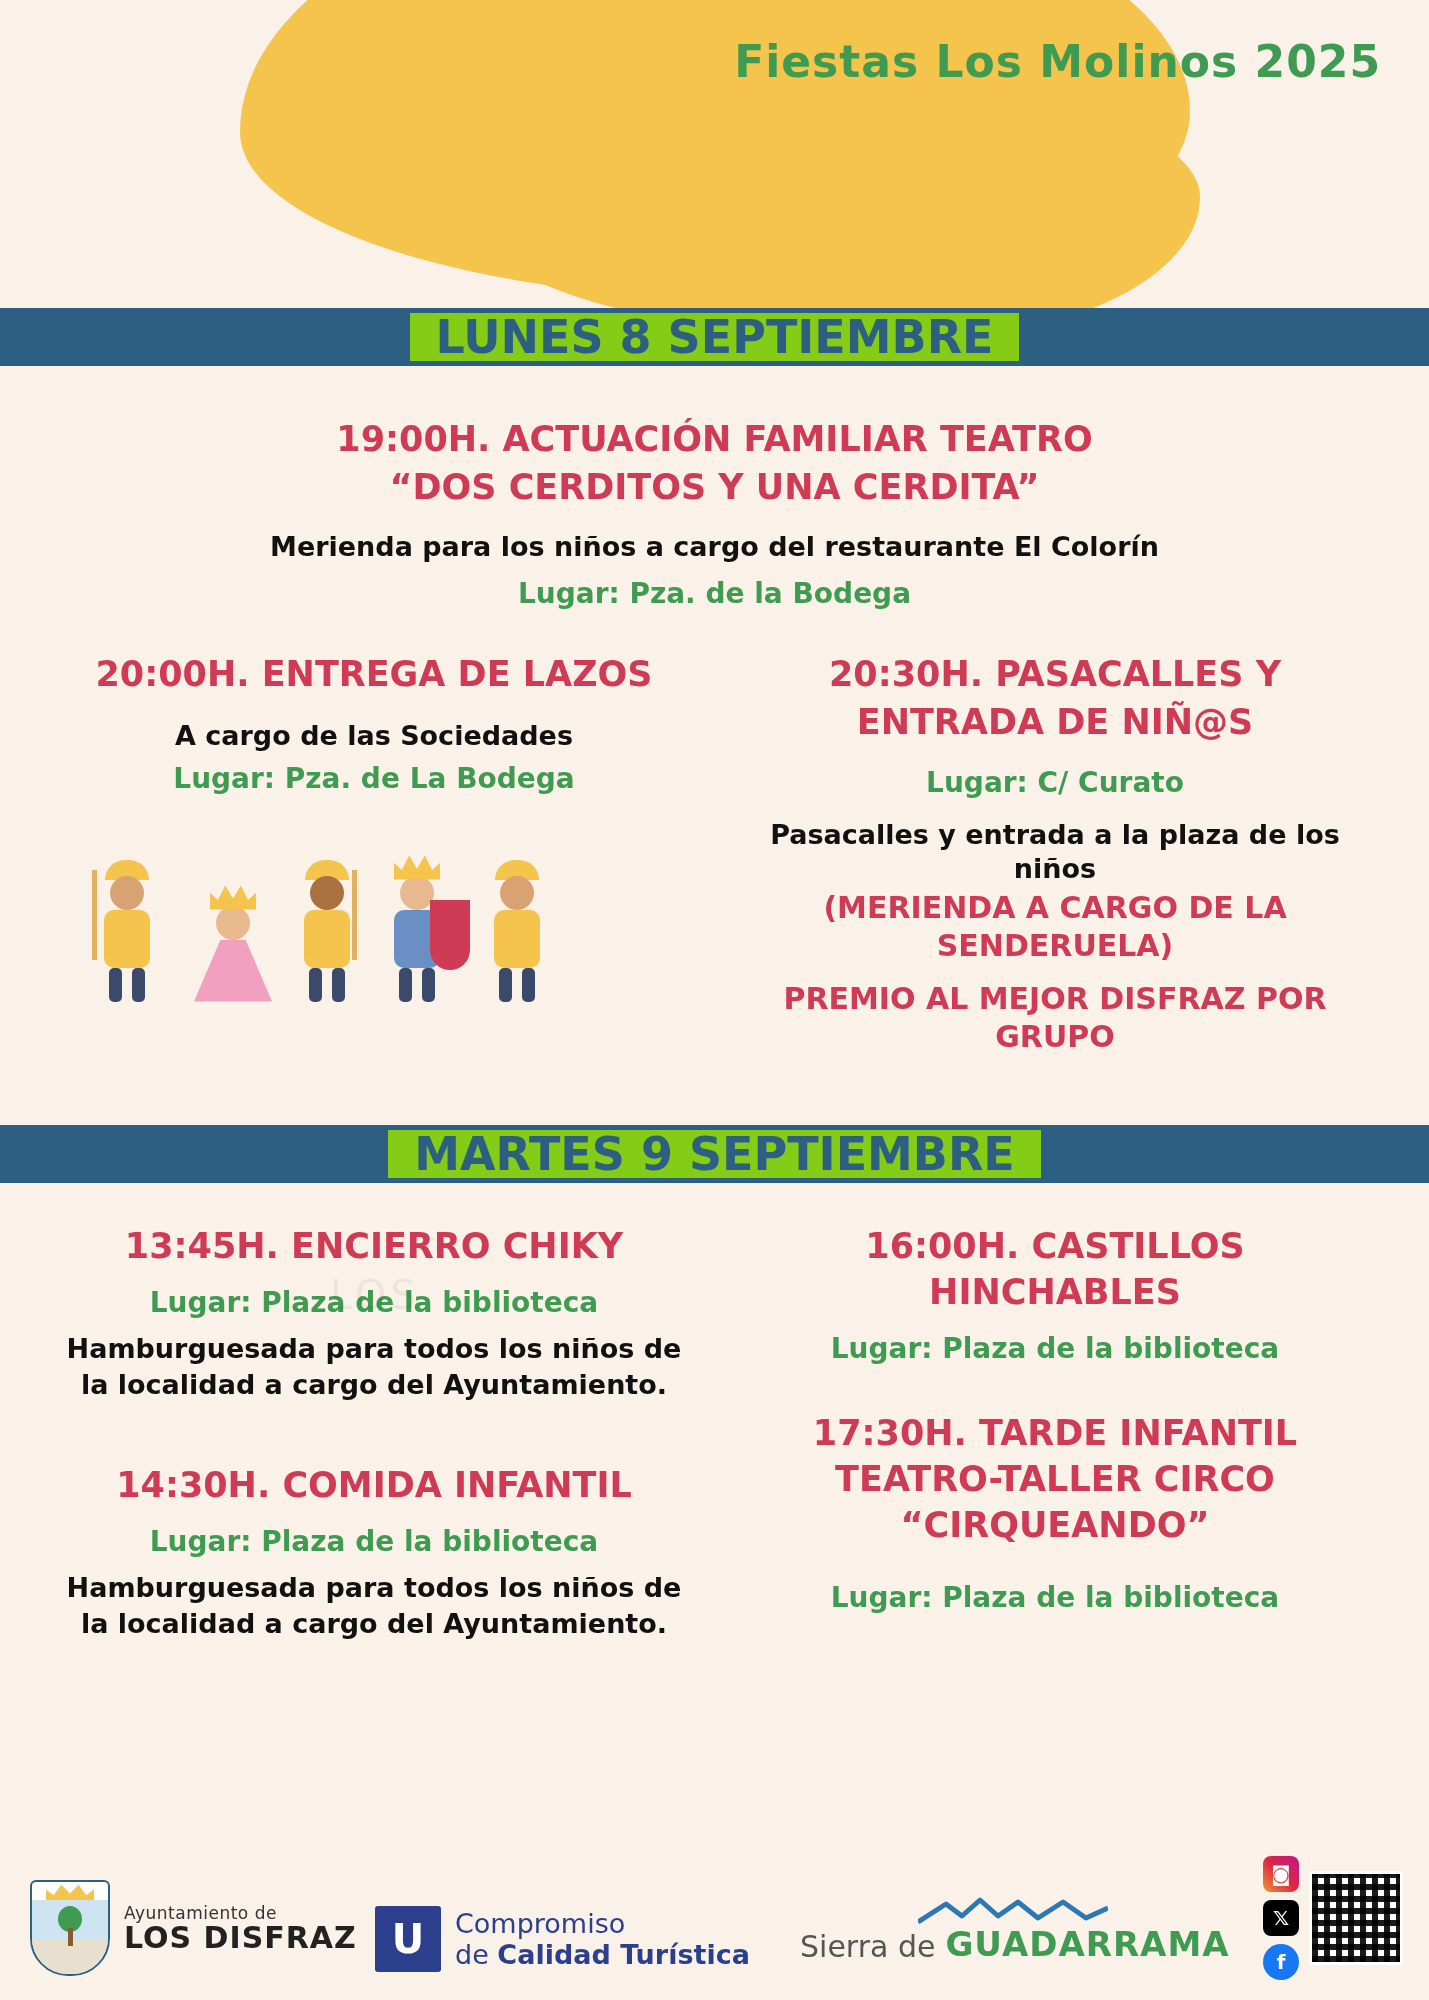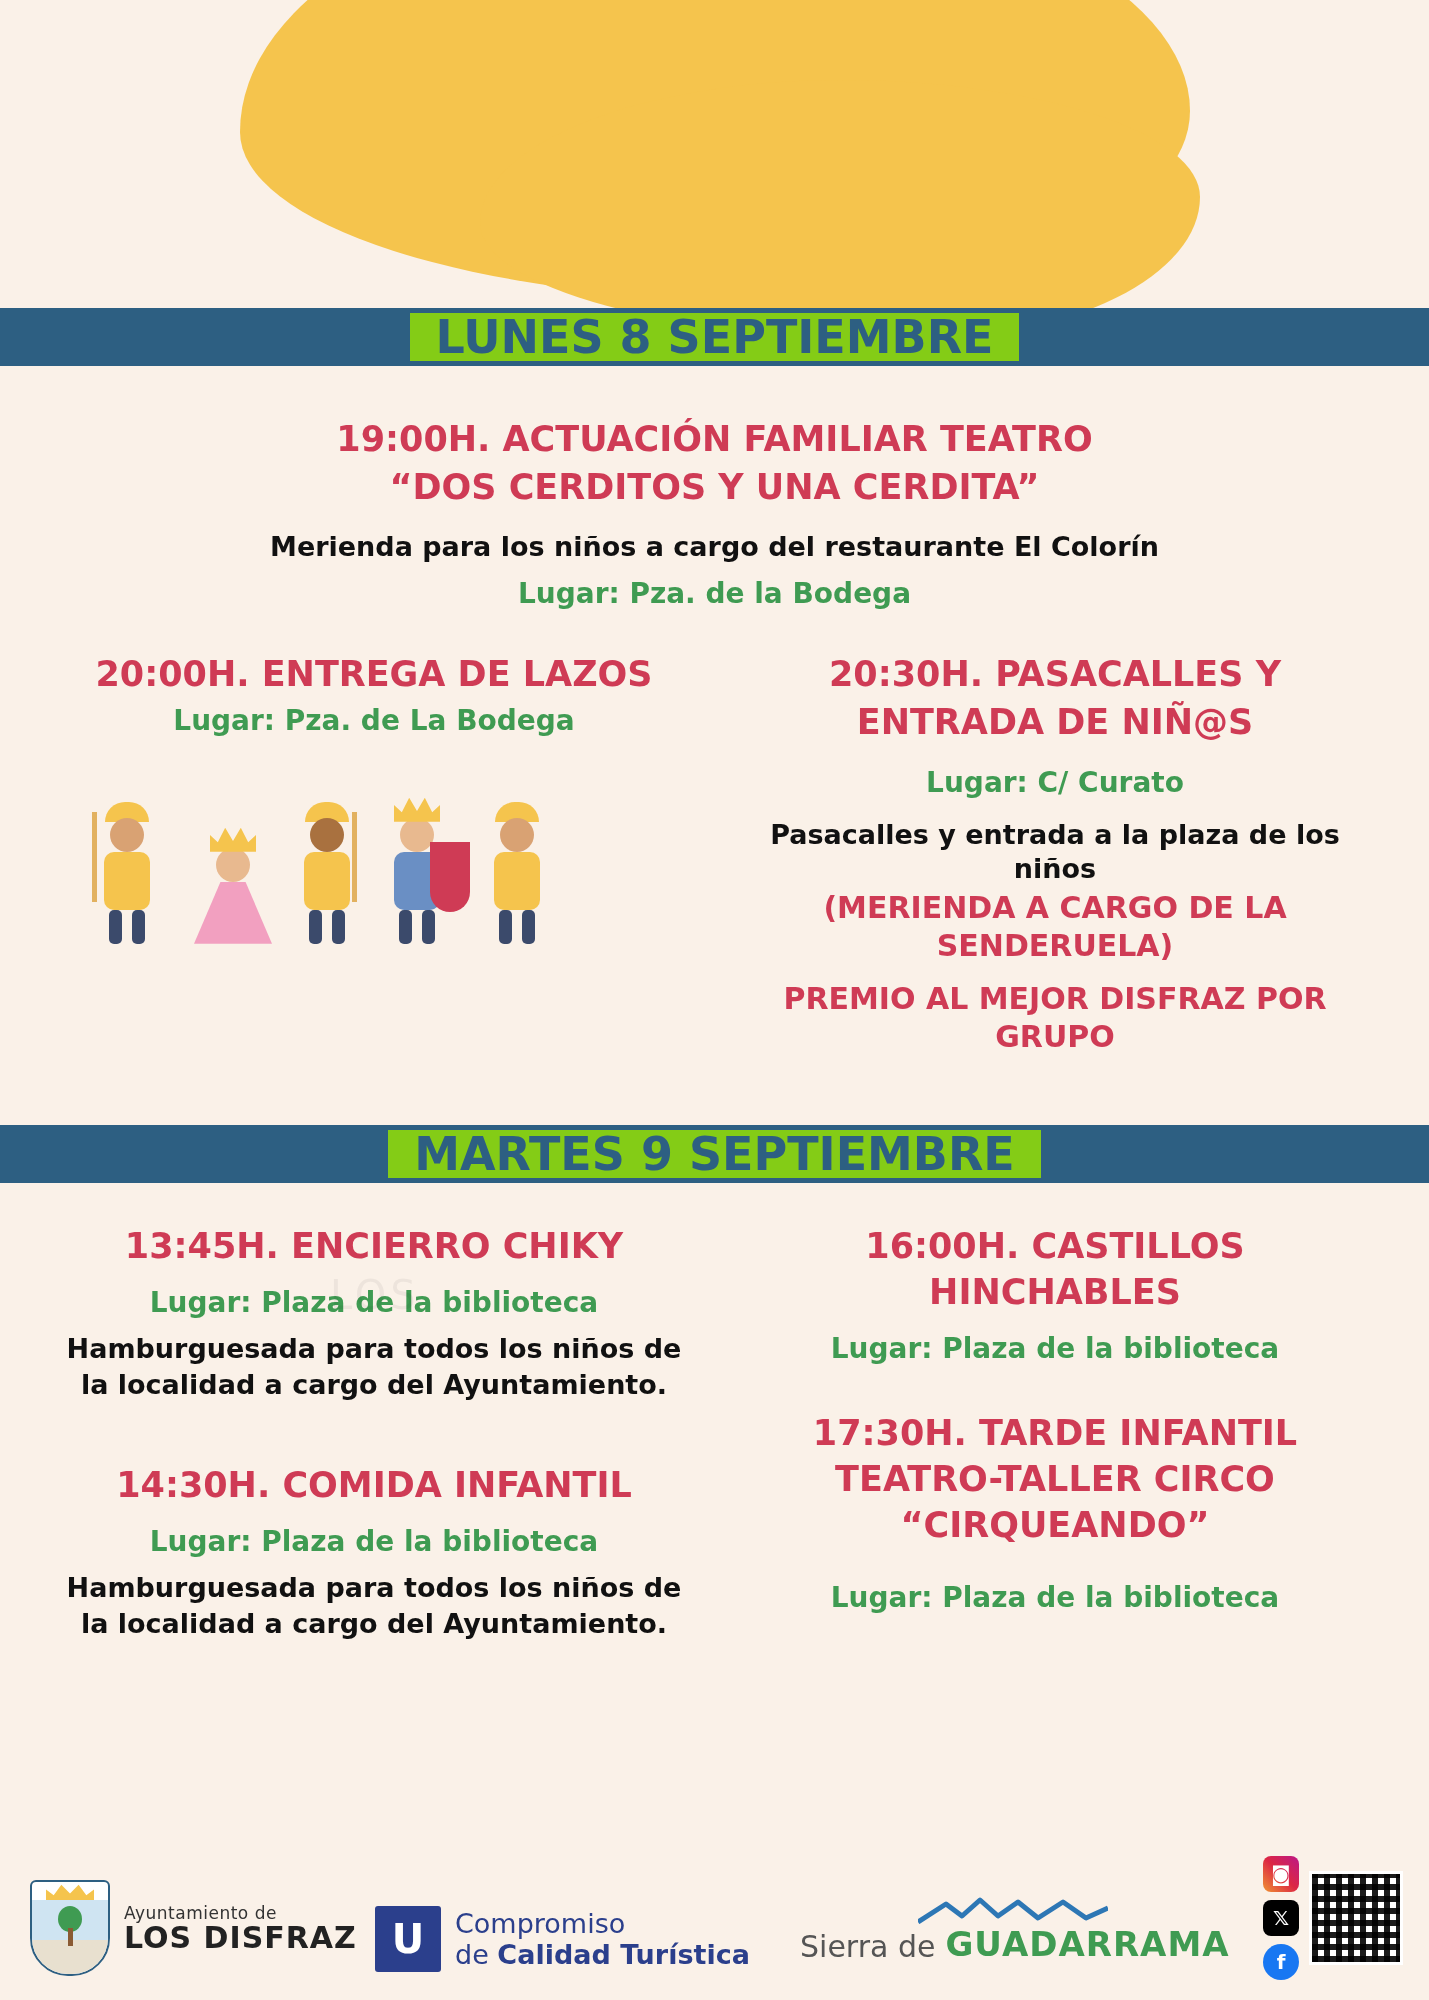--- a/index.html
+++ b/index.html
@@ -202,36 +202,38 @@
     letter-spacing:4px;z-index:1;
   }
 </style>
 </head>
 <body>
 
 <div class="blob-yellow"></div>
 <div class="blob-yellow2"></div>
 
 <div class="header-wrap" style="height:330px;">
+  <div class="fiestas">Fiestas Los Molinos 2025</div>
 </div>
 
 <div class="daybar" style="margin-top:-22px;">
   <span class="label">LUNES 8 SEPTIEMBRE</span>
 </div>
 
 <div class="section" id="monday-top">
   <div class="ev-title">19:00H. ACTUACIÓN FAMILIAR TEATRO</div>
   <div class="ev-title" style="margin-top:6px;">“DOS CERDITOS Y UNA CERDITA”</div>
   <div class="ev-sub" style="margin-top:22px;">Merienda para los niños a cargo del restaurante El Colorín</div>
   <div class="ev-place" style="margin-top:12px;">Lugar: Pza. de la Bodega</div>
 </div>
 
 <div class="two-col">
   <div class="col">
     <div class="ev-title">20:00H. ENTREGA DE LAZOS</div>
+    <div class="ev-sub" style="margin-top:24px;">A cargo de las Sociedades</div>
     <div class="ev-place" style="margin-top:8px;">Lugar: Pza. de La Bodega</div>
 
     <div class="kids">
 
       <div class="kid" style="left:10px;">
         <div class="lance" style="left:-12px;"></div>
         <div class="hat"></div>
           <div class="head"></div>
         <div class="body" style="background:#f5c44d;"></div>
           <div class="legs"></div>

